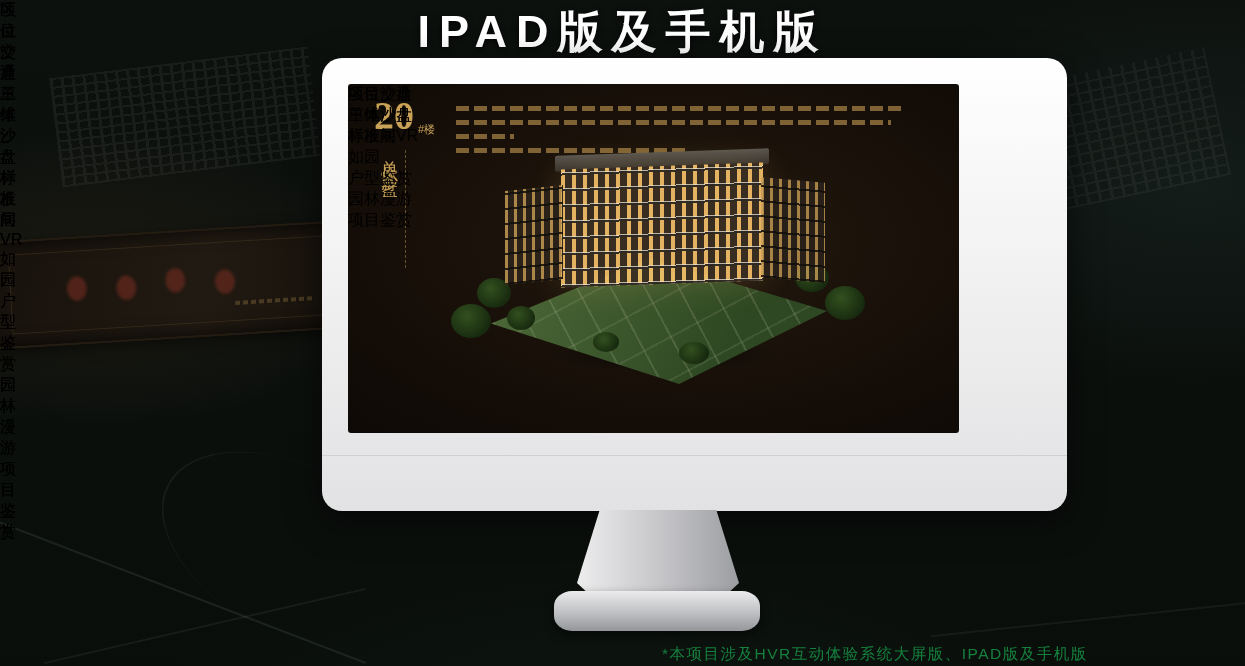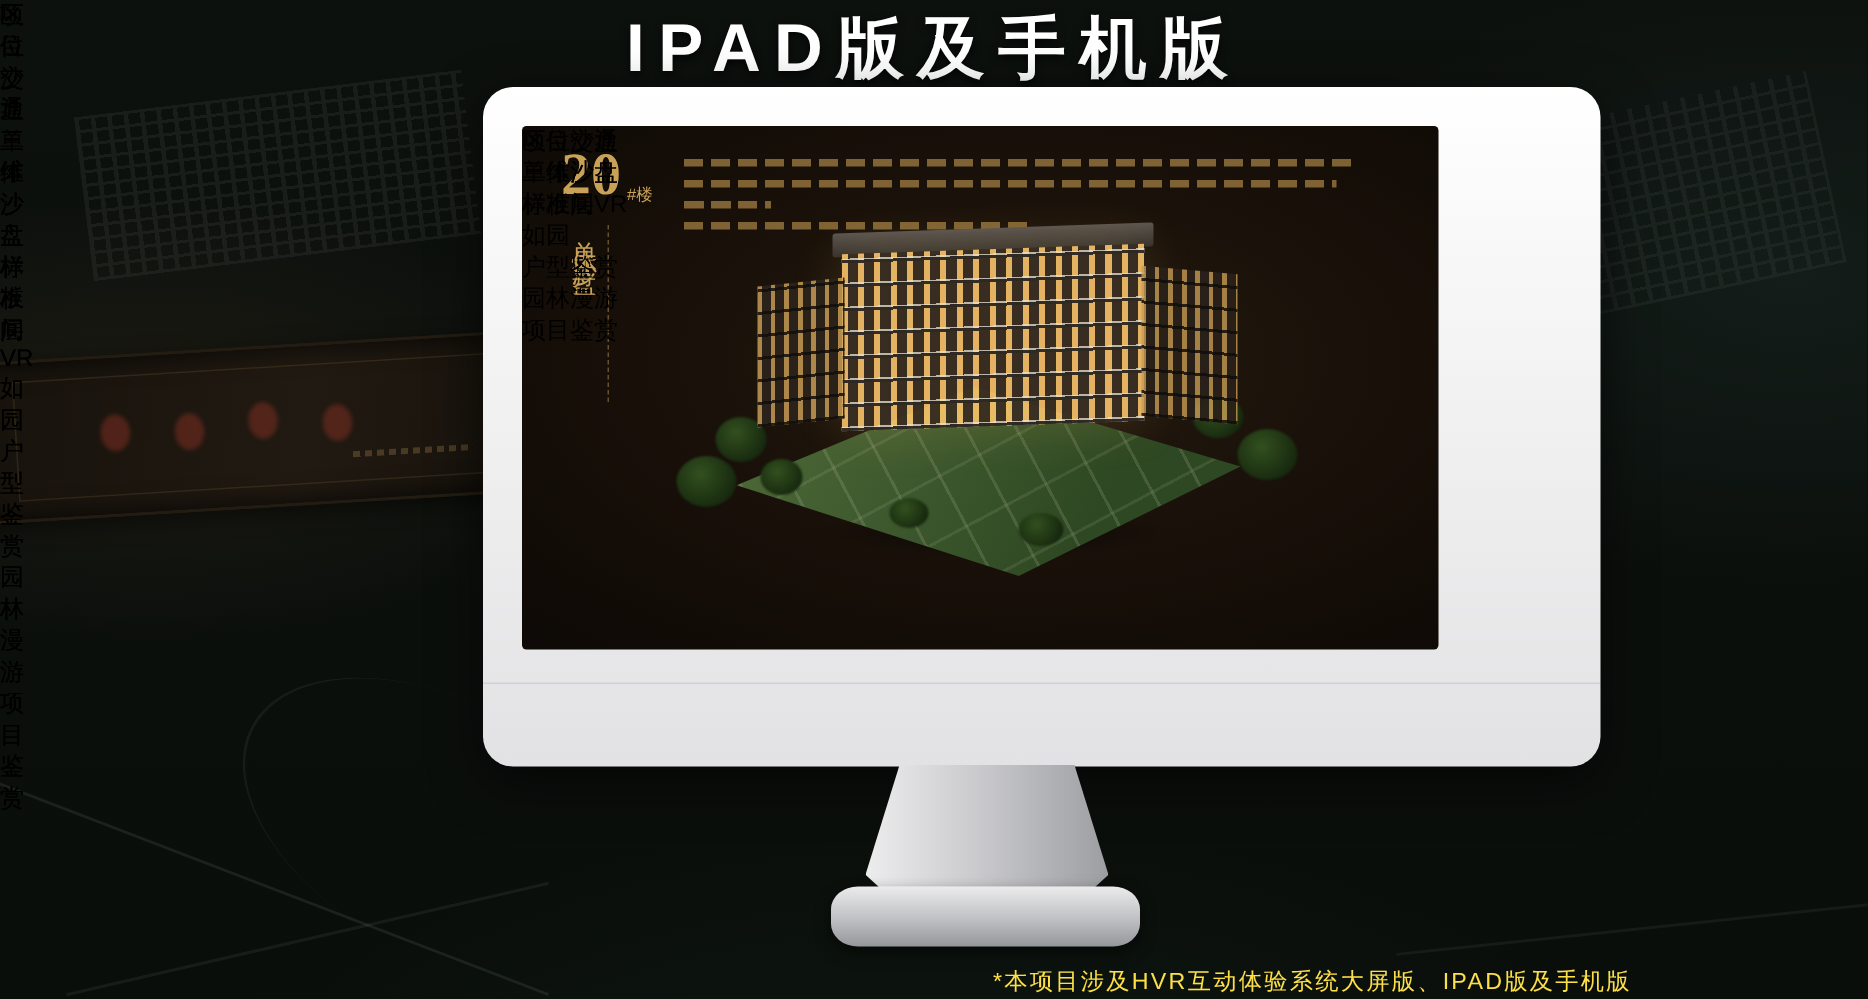--- a/index.html
+++ b/index.html
@@ -34,21 +34,21 @@
     background:repeating-linear-gradient(90deg,#9c7b45 0 5px,transparent 5px 8px);}
   .road-a{left:-50px;top:585px;width:430px;height:2px;transform:rotate(21deg);background:rgba(185,205,195,.10);}
   .road-b{left:40px;top:625px;width:330px;height:2px;transform:rotate(-13deg);background:rgba(185,205,195,.08);}
   .road-c{left:150px;top:470px;width:300px;height:170px;border-left:2px solid rgba(185,205,195,.07);
     border-radius:50%;transform:rotate(28deg);}
   .road-d{left:930px;top:618px;width:330px;height:2px;transform:rotate(-6deg);background:rgba(185,205,195,.07);}
 
   
   .page-title{left:0;top:2px;width:100%;text-align:center;color:#fff;font-size:45px;font-weight:bold;
     letter-spacing:9px;text-shadow:0 2px 6px rgba(0,0,0,.8);}
-  .footnote{left:662px;top:644px;color:#fde047;font-size:15.5px;letter-spacing:1.5px;white-space:nowrap;}
+  .footnote{left:662px;top:644px;color:#15803d;font-size:15.5px;letter-spacing:1.5px;white-space:nowrap;}
 
   
   .monitor-frame{left:322px;top:58px;width:745px;height:453px;border-radius:20px;
     background:linear-gradient(#ffffff,#ededee 62%,#e2e2e4);box-shadow:0 10px 34px rgba(0,0,0,.6);}
   .monitor-seam{left:0;top:397px;width:100%;height:1px;background:rgba(0,0,0,.09);}
   .stand-neck{left:577px;top:510px;width:162px;height:85px;
     background:linear-gradient(90deg,#ededee,#cbcbce 45%,#9d9ea2);
     clip-path:polygon(14% 0,86% 0,100% 86%,92% 100%,8% 100%,0 86%);}
   .stand-base{left:554px;top:591px;width:206px;height:40px;border-radius:18px/15px;
     background:linear-gradient(#ebebec,#bfc0c3 55%,#95969a);box-shadow:0 4px 10px rgba(0,0,0,.5);}

